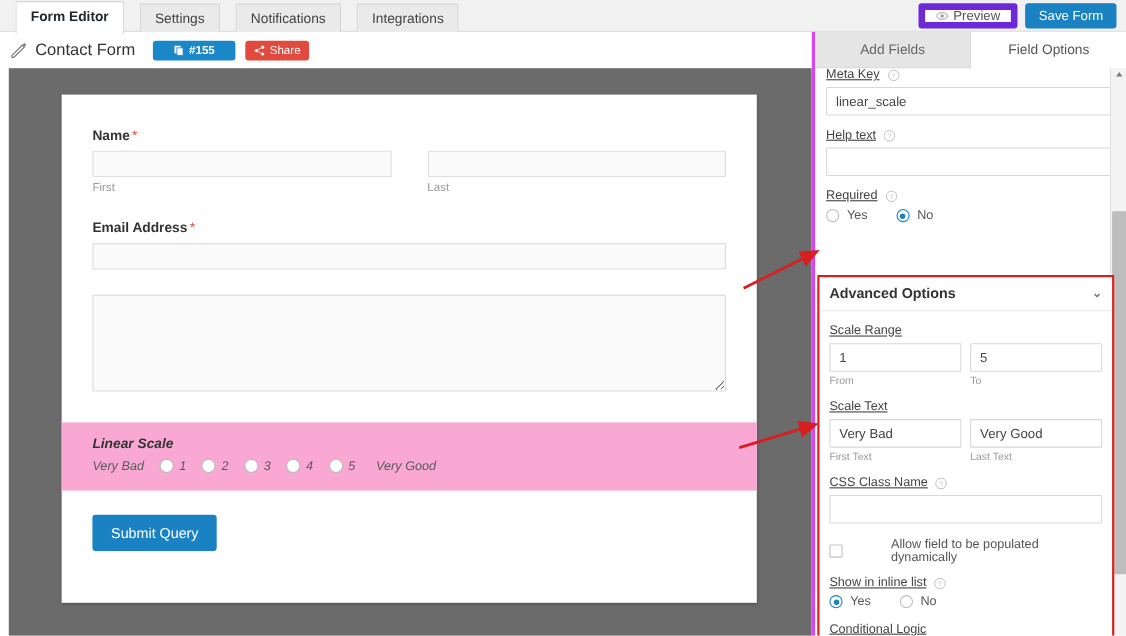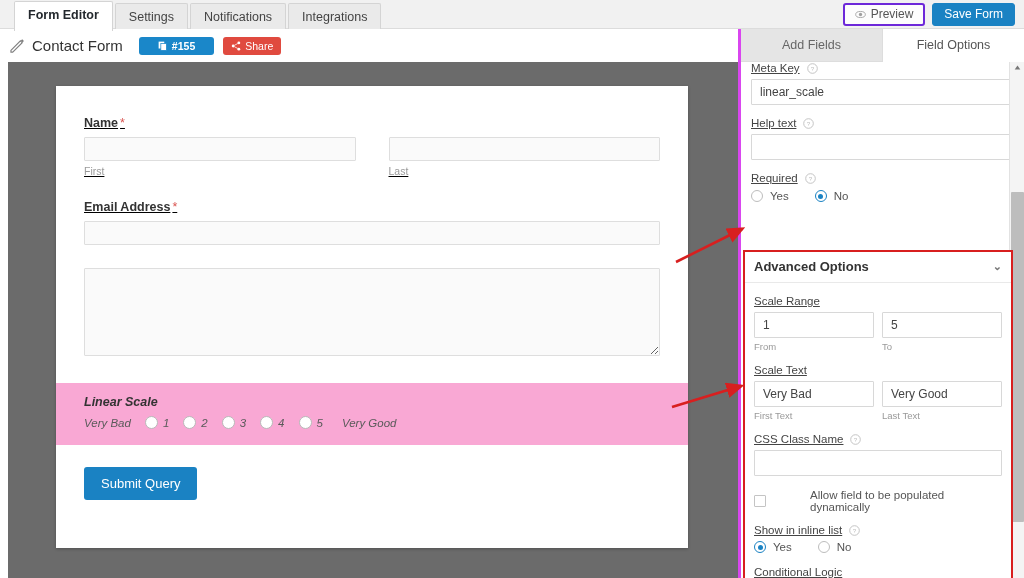--- a/index.html
+++ b/index.html
@@ -13,33 +13,33 @@
   }
   #app { position: relative; width: 1024px; height: 578px; background: #fff; }
 
   
   .topbar {
     position: absolute; left: 0; top: 0; width: 1024px; height: 29px;
     background: #f1f1f1; border-bottom: 1px solid #dcdcdc;
   }
   .tabs { position: absolute; left: 14px; top: 0; display: flex; align-items: flex-end; height: 29px; }
   .tab {
-    font-size: 12.5px; color: #444; padding: 6px 13px 7px; margin-right: 2px;
+    font-size: 12.5px; color: #444; padding: 6px 13px 7px; margin-right: 14px;
     background: #eaeaea; border: 1px solid #d4d4d4; border-bottom: none;
     border-radius: 2px 2px 0 0; line-height: 15px; cursor: pointer;
     position: relative; top: 3px;
   }
   .tab.active {
     background: #ffffff; color: #23282d; font-weight: bold;
     border-color: #d4d4d4; padding-bottom: 8px; top: 2px; z-index: 3;
   }
   .topbar-right { position: absolute; right: 9px; top: 3px; display: flex; gap: 7px; align-items: center; }
   .btn-preview {
     display: flex; align-items: center; gap: 5px;
-    background: #fdfdfd; border: 2px solid #6d28d9; border-radius: 3px;
+    background: #fdfdfd; border: 6px solid #6d28d9; border-radius: 3px;
     font-size: 12px; color: #555; padding: 3px 10px 4px; cursor: pointer; height: 23px;
   }
   .btn-save {
     background: #1a82c3; border: 1px solid #1a82c3; border-radius: 3px;
     color: #fff; font-size: 12px; padding: 3px 11px 4px; cursor: pointer; height: 23px;
     display: flex; align-items: center;
   }
 
   
   .titlerow {
@@ -62,21 +62,21 @@
   
   .canvas {
     position: absolute; left: 8px; top: 62px; width: 730px; height: 516px;
     background: #6b6b6b; overflow: hidden;
   }
   .form-card {
     position: absolute; left: 48px; top: 24px; width: 632px; height: 462px;
     background: #fff; box-shadow: 0 1px 3px rgba(0,0,0,.25);
     padding: 30px 28px 0;
   }
-  .field { margin-bottom: 23px; text-decoration: underline; }
+  .field { margin-bottom: 23px; }
   .flabel { font-size: 12.5px; font-weight: bold; color: #333; margin-bottom: 7px; display: block; }
   .req { color: #d9534f; font-weight: normal; margin-left: 2px; }
   .inrow { display: flex; gap: 33px; }
   .incol { flex: 1; }
   .txtin {
     width: 100%; height: 24px; background: #fafafa;
     border: 1px solid #dedede; border-radius: 1px; outline: none;
     font-family: inherit; font-size: 12px; padding: 0 7px; color: #333;
   }
   .sublabel { font-size: 10.5px; color: #9a9a9a; margin-top: 4px; display: block; }

